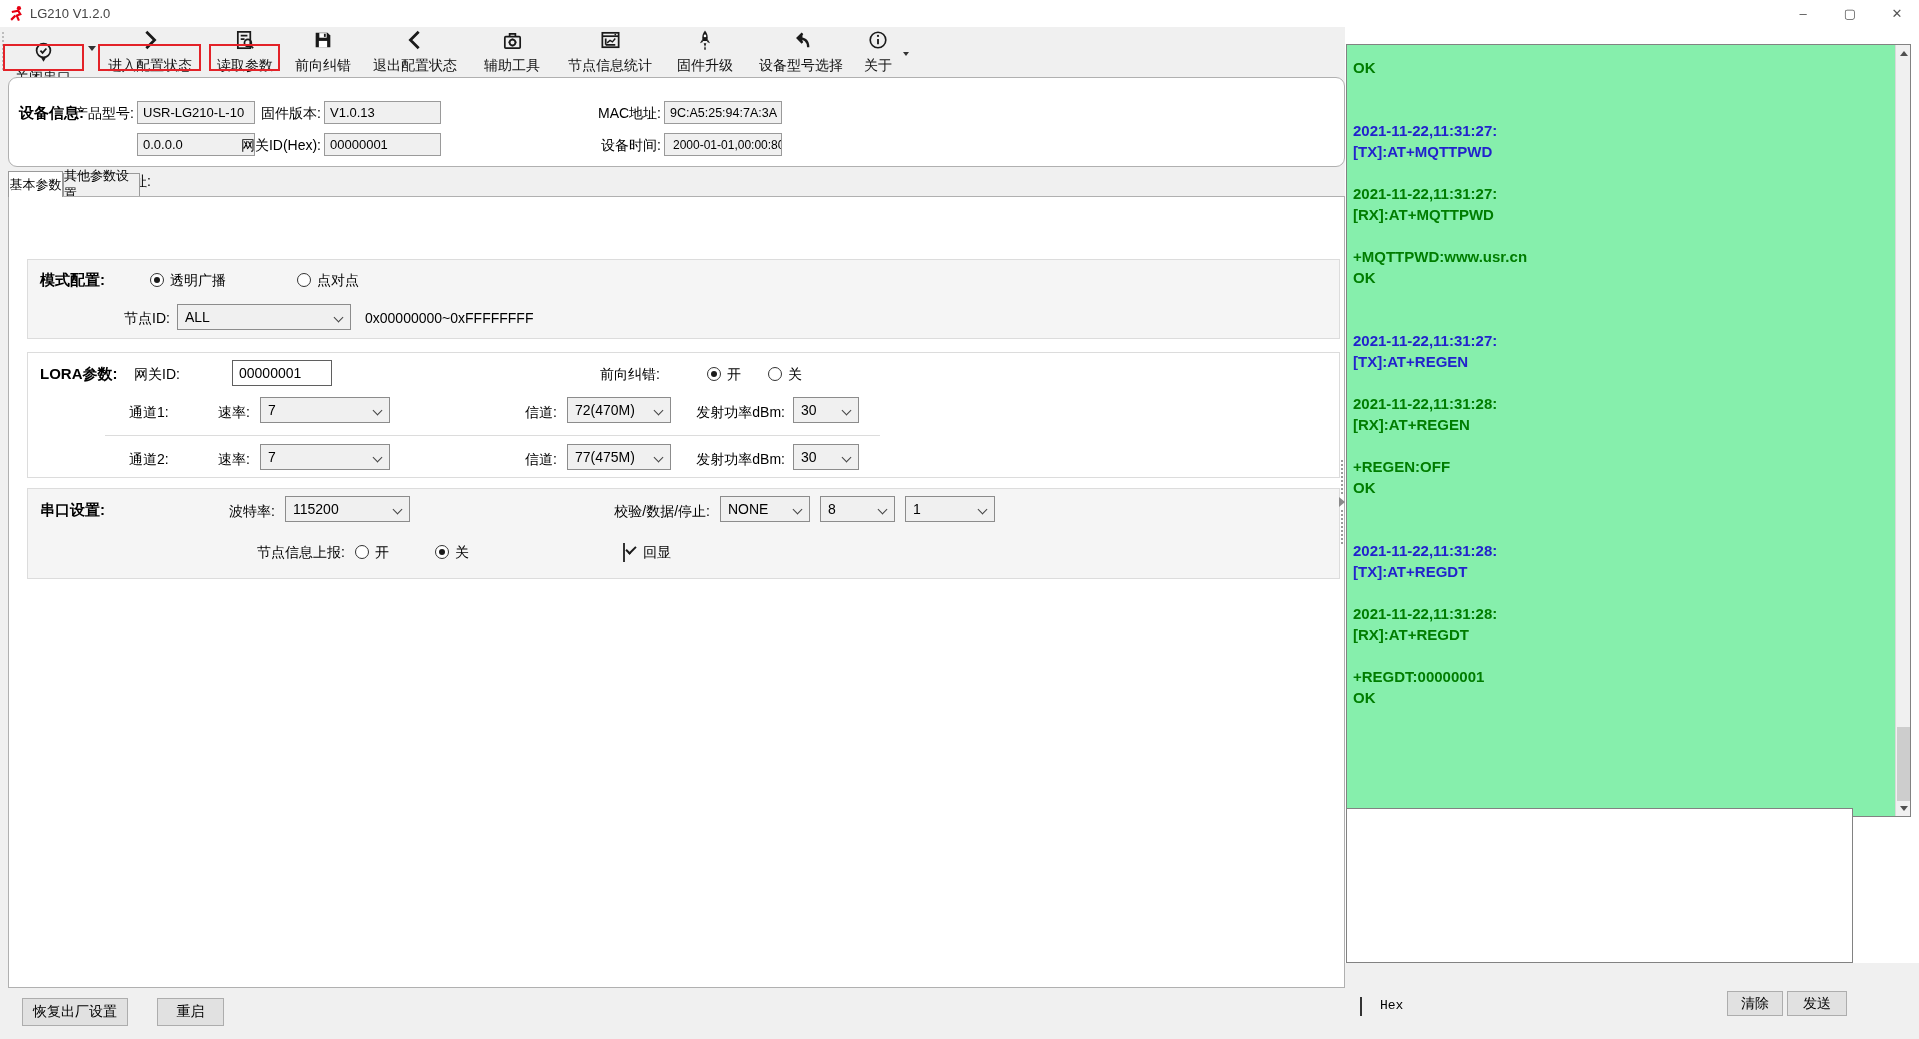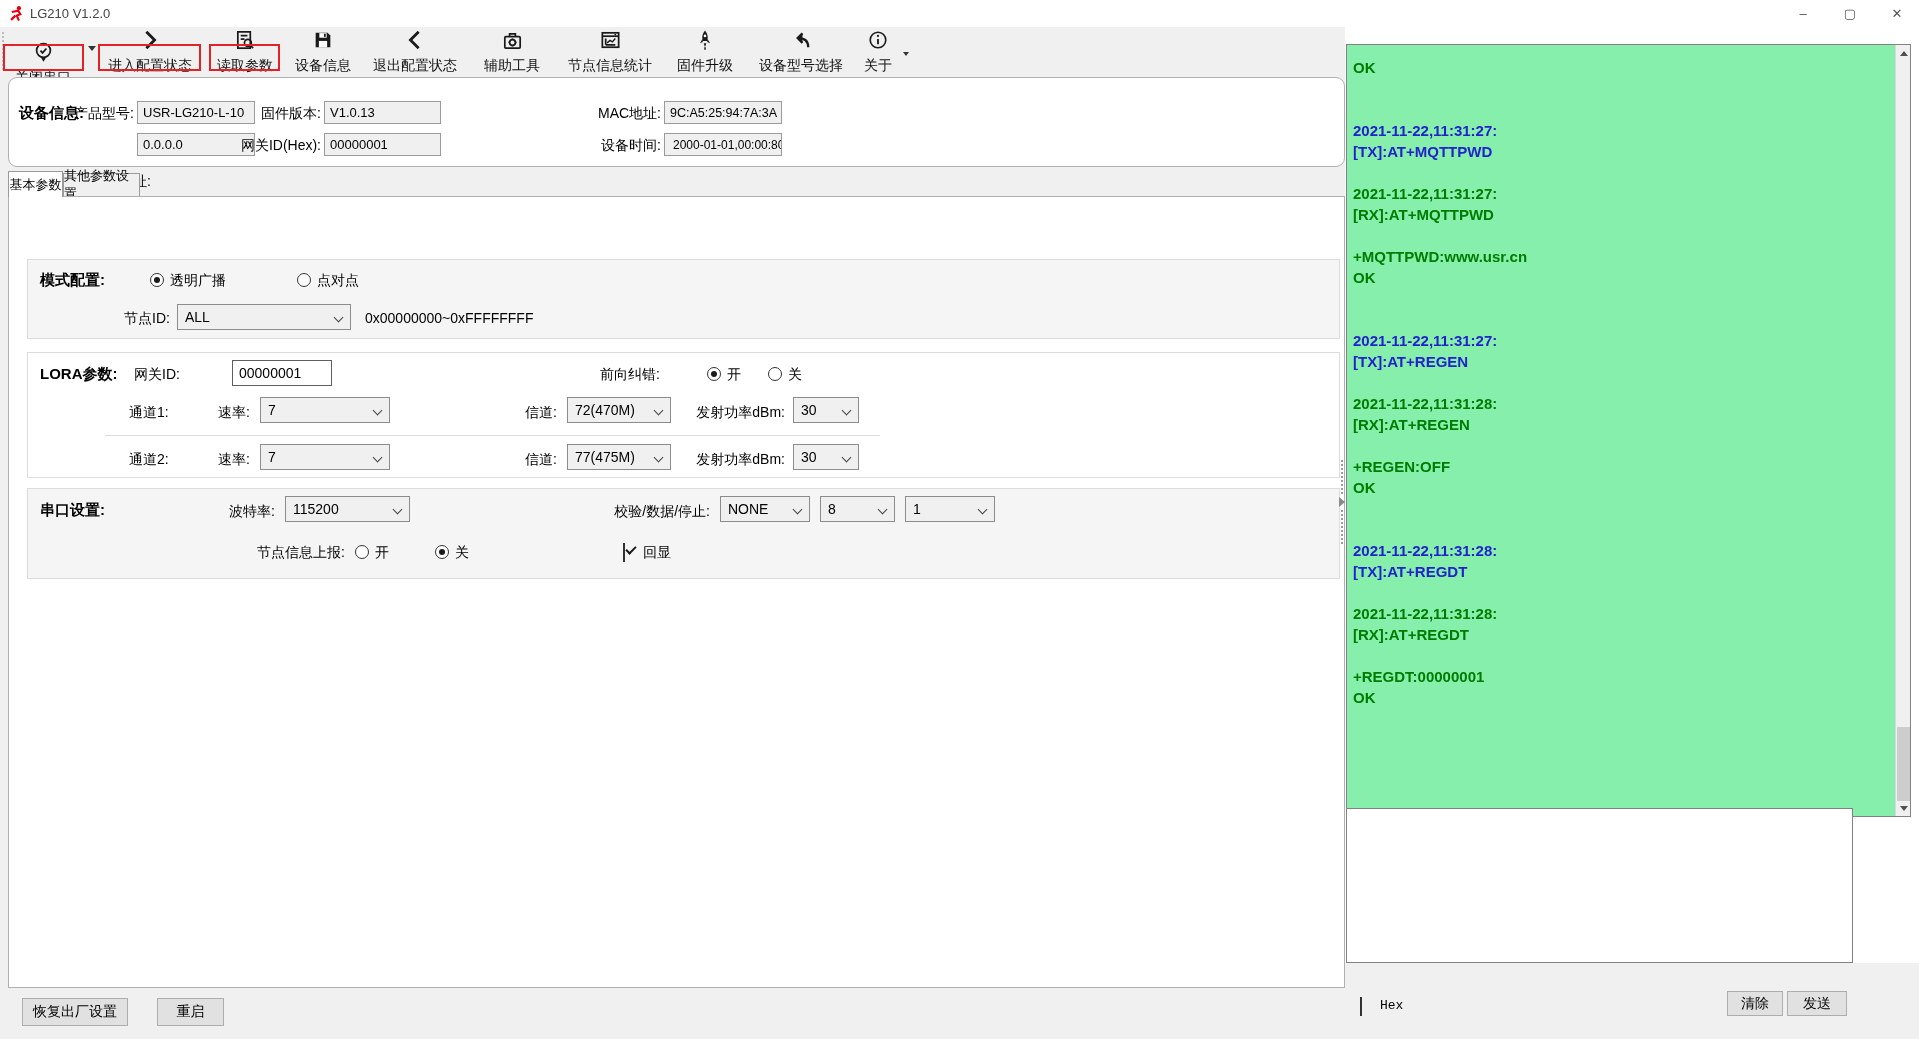--- a/index.html
+++ b/index.html
@@ -134,21 +134,21 @@
 
 <div class="abs tb-item" style="left:292px;width:62px;">
   <span class="ic">
     <svg width="22" height="22" viewBox="0 0 24 24">
         <path d="M4 4 h13 l3 3 v13 H4 Z" fill="#1a1a1a"></path>
         <rect x="8" y="4.5" width="8" height="5" fill="#fff"></rect>
         <rect x="13" y="5.2" width="2" height="3.4" fill="#1a1a1a"></rect>
         <rect x="7.5" y="13" width="9" height="7" fill="#fff"></rect>
       </svg>
   </span>
-  <span class="lab">设备信息</span>
+  <span class="lab">前向纠错</span>
 </div>
 
 <div class="abs tb-item" style="left:370px;width:90px;">
   <span class="ic">
     <svg width="22" height="22" viewBox="0 0 24 24" fill="none" stroke="#1a1a1a" stroke-width="3">
         <path d="M16 3 L7 12 L16 21"></path>
       </svg>
   </span>
   <span class="lab">退出配置状态</span>
 </div>

